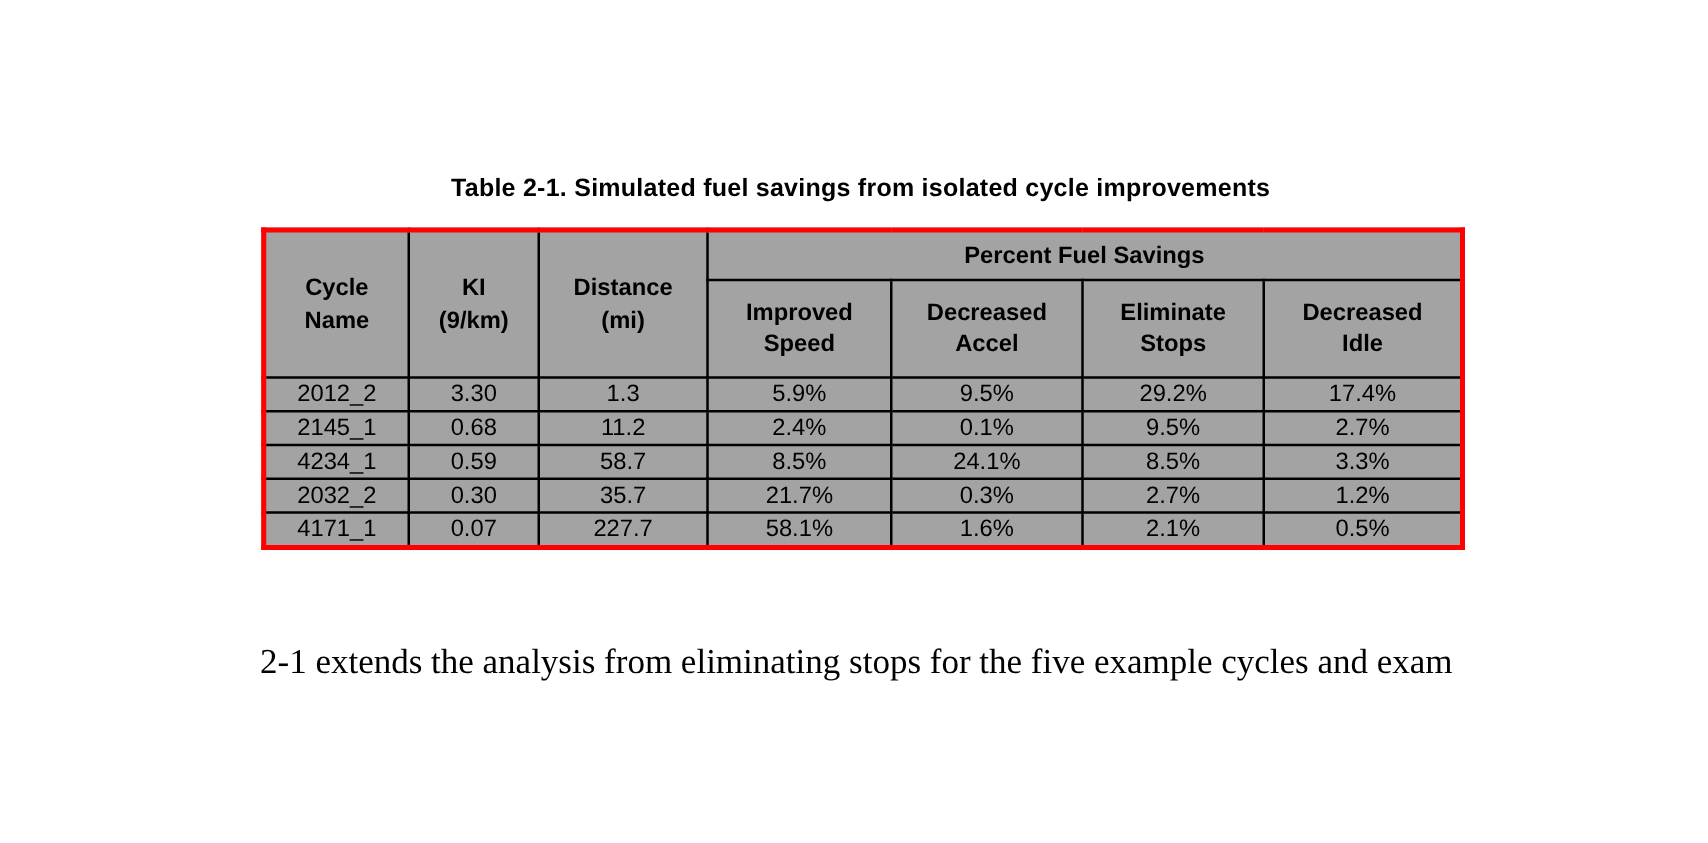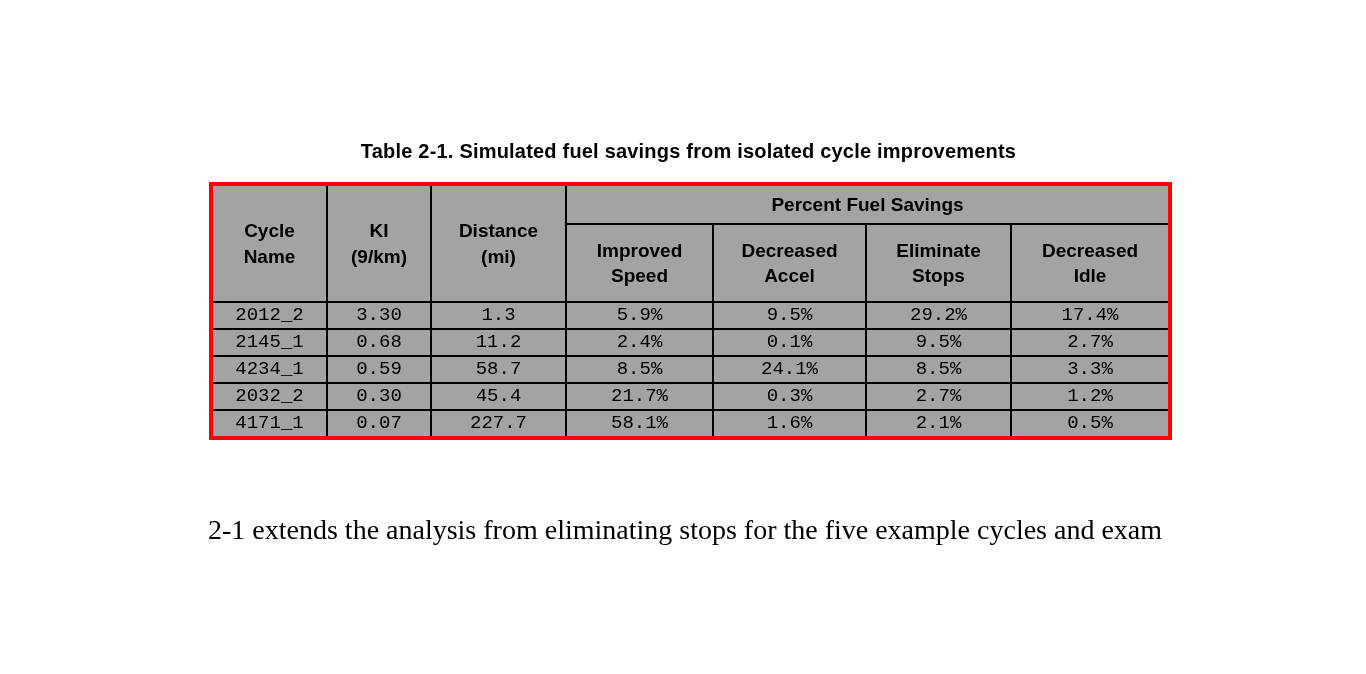--- a/index.html
+++ b/index.html
@@ -42,21 +42,21 @@
     padding: 0 2px;
     font-size: 19px;
     line-height: 1.32;
     overflow: hidden;
     white-space: nowrap;
   }
   .fuel-table th { font-weight: bold; }
   .fuel-table td { font-weight: normal; }
   tr.group-header-row { height: 40px; }
   tr.sub-header-row { height: 78px; }
-  .fuel-table tbody tr { height: 22px; font-family: Liberation Mono, monospace; }
+  .fuel-table tbody tr { height: 22px; }
   .body-text {
     position: absolute;
     left: 171px;
     top: 512px;
     width: 1190px;
     font-family: "Liberation Serif", serif;
     font-size: 28px;
     line-height: 1.3;
     white-space: nowrap;
     margin-left: 37px;
@@ -115,21 +115,21 @@
       <td>0.59</td>
       <td>58.7</td>
       <td>8.5%</td>
       <td>24.1%</td>
       <td>8.5%</td>
       <td>3.3%</td>
     </tr>
     <tr>
       <td>2032_2</td>
       <td>0.30</td>
-      <td>45.4</td>
+      <td>35.7</td>
       <td>21.7%</td>
       <td>0.3%</td>
       <td>2.7%</td>
       <td>1.2%</td>
     </tr>
     <tr>
       <td>4171_1</td>
       <td>0.07</td>
       <td>227.7</td>
       <td>58.1%</td>

